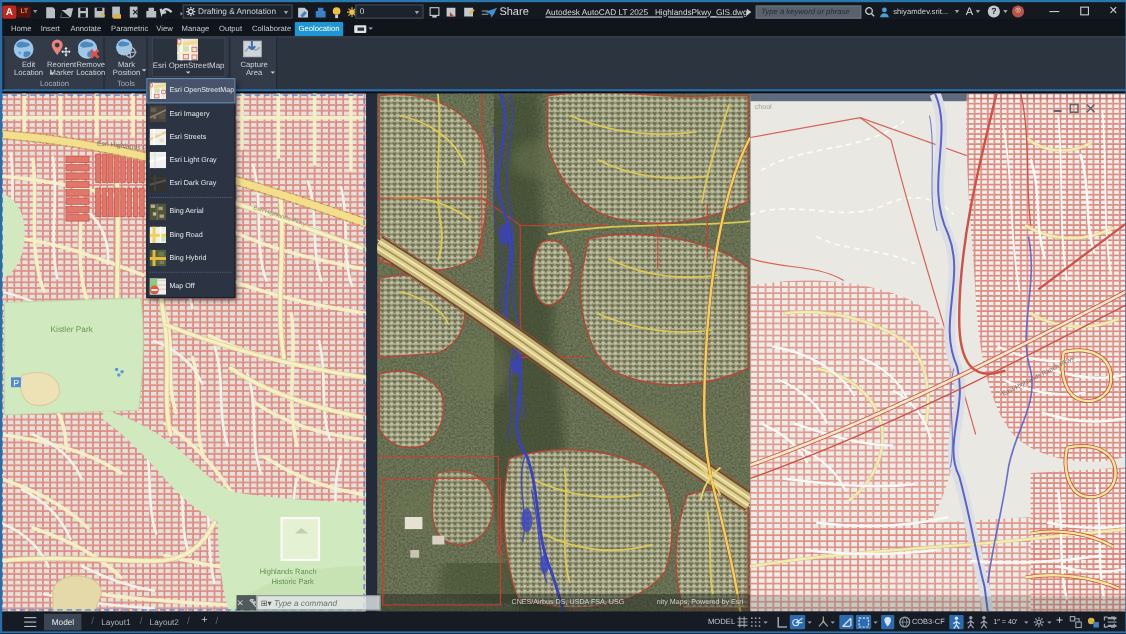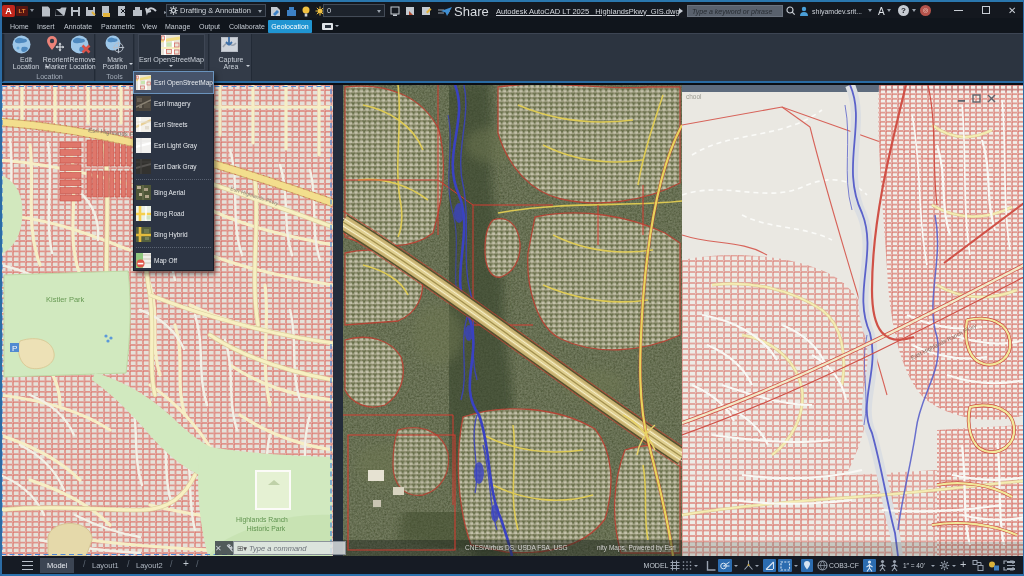--- a/index.html
+++ b/index.html
@@ -99,21 +99,21 @@
     <path d="M16,2 h8 v8 h-8 z" fill="#c4cad1"></path>
         <path d="M19,6 l4,4 h-4 z" fill="#b0492f"></path>
     <path d="M32,2 h8 v8 h-8 z" fill="#c4cad1"></path>
         <path d="M36,7 l4,-4 l1.5,1.5 l-4,4 z" fill="#e2b33c"></path>
     <path d="M48,5 h6 M48,8 h6 M56,5 l0,0" stroke="#9aa2ac" stroke-width="1"></path>
         <path d="M56,6 l4,0 l-2,3 z" fill="#9aa2ac"></path>
   </svg>
   <svg style="position:absolute;left:441px;top:4px;" width="12" height="11" viewBox="0 0 12 11">
         <path d="M0,5 l11,-4 l-5,9 l-1.5,-3.5 z" fill="#3f8fd4"></path>
       </svg>
-  <div class="tb" style="left:454px;color:#d9dde2;font-size:13px;">Share</div>
+  <div class="tb" style="left:454px;color:#d9dde2;font-size:10px;">Share</div>
   <div class="tb" style="left:496px;color:#d4d8de;font-size:7.5px;text-decoration:underline;">Autodesk AutoCAD LT 2025&nbsp;&nbsp;&nbsp;HighlandsPkwy_GIS.dwg</div>
   <div style="position:absolute;left:679px;top:6px;width:0;height:0;border-top:3px solid transparent;border-bottom:3px solid transparent;border-left:4px solid #c8cdd4;"></div>
   <div style="position:absolute;left:687px;top:2.5px;width:96px;height:12px;background:#59616d;border:1px solid #6b737f;color:#262b31;font-size:7px;font-style:italic;line-height:11px;padding-left:4px;">Type a keyword or phrase</div>
   <svg style="position:absolute;left:786px;top:4px;" width="10" height="10" viewBox="0 0 10 10">
         <circle cx="4" cy="4" r="3" fill="none" stroke="#c8cdd4" stroke-width="1.2"></circle>
         <path d="M6.2,6.2 l2.5,2.5" stroke="#c8cdd4" stroke-width="1.2"></path>
       </svg>
   <svg style="position:absolute;left:799px;top:4px;" width="10" height="10" viewBox="0 0 10 10">
         <circle cx="5" cy="3" r="2.2" fill="#4a9fd8"></circle>
         <path d="M1,10 a4,4 0 0 1 8,0 z" fill="#4a9fd8"></path>

